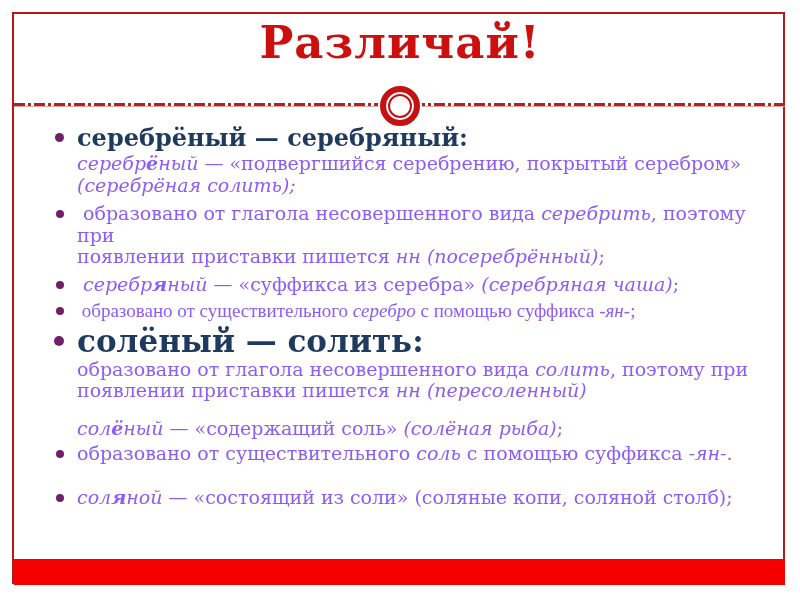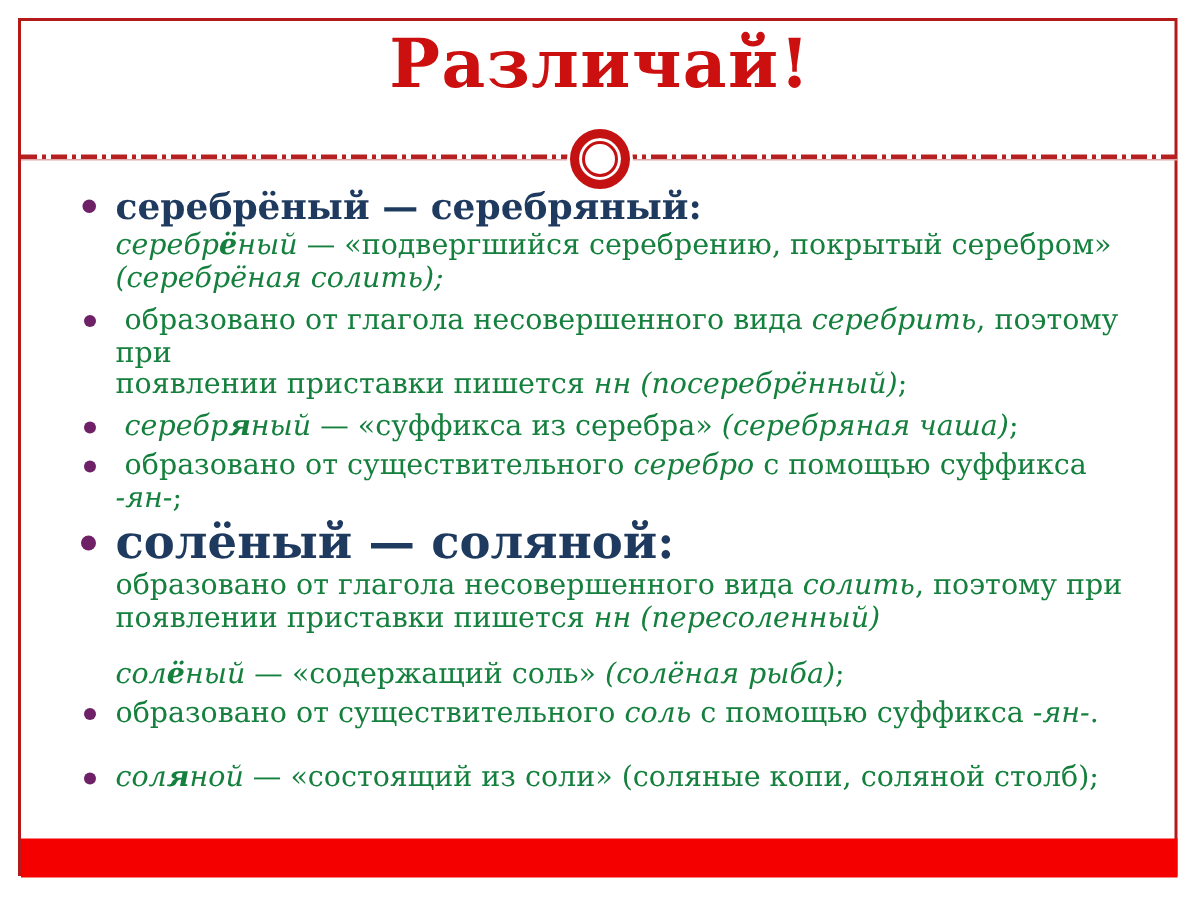--- a/index.html
+++ b/index.html
@@ -36,38 +36,38 @@
     border:6px solid #c41212;
     box-shadow: inset 0 0 0 2px #ffffff, inset 0 0 0 4px #c41212, 0 0 0 2px #ffffff;
   }
 
   .content {
     position:absolute; left:0; top:120px; width:100%;
     padding:0 26px 0 77px; box-sizing:border-box;
   }
   .para {
     position:relative; white-space:pre-wrap;
-    color:#15803d; font-size:19px; line-height:21.5px;
+    color:#8b5cf6; font-size:19px; line-height:21.5px;
   }
   .para .marker {
     position:absolute; left:-21px; top:7px; width:8px; height:8px;
     border-radius:50%; background:#6e2166;
   }
   .para.h1 { font-size:24px; line-height:27px; font-weight:bold; color:#1f3a5f; }
   .para.h1 .marker { top:9px; width:9px; height:9px; left:-22px; }
   .para.h2 { font-size:31px; line-height:34px; font-weight:bold; color:#1f3a5f; }
   .para.h2 .marker { top:12px; width:10px; height:10px; left:-23px; }
   .seg.i { font-style:italic; }
   .seg.b { font-weight:bold; }
 
   .para:nth-child(1)  { margin-top:4px; }
   .para:nth-child(2)  { margin-top:2px; }
   .para:nth-child(3)  { margin-top:7px; }
   .para:nth-child(4)  { margin-top:6px; }
-  .para:nth-child(5)  { margin-top:5px; }
+  .para:nth-child(5)  { margin-top:5px;font-family:Liberation Serif, serif; }
   .para:nth-child(6)  { margin-top:2px; }
   .para:nth-child(7)  { margin-top:1px; }
   .para:nth-child(8)  { margin-top:16px; }
   .para:nth-child(9)  { margin-top:4px; }
   .para:nth-child(10) { margin-top:22px; }
 
   .bottom-bar {
     position:absolute; left:14px; right:15px; bottom:15px; height:26px;
     background:#f40000;
   }
@@ -85,21 +85,21 @@
     <div class="thinline"></div>
   </div>
   <div class="ornament"></div>
 
   <div class="content" id="content">
       <div class="para h1"><span class="marker"></span><span class="seg b">серебрёный — серебряный:</span></div>
       <div class="para body"><span class="seg i">серебр</span><span class="seg i b">ё</span><span class="seg i">ный</span><span class="seg"> — «подвергшийся серебрению, покрытый серебром» </span><br><span class="seg i">(серебрёная солить);</span></div>
       <div class="para body"><span class="marker"></span><span class="seg"> образовано от глагола несовершенного вида </span><span class="seg i">серебрить</span><span class="seg">, поэтому при </span><br><span class="seg">появлении приставки пишется </span><span class="seg i">нн</span><span class="seg"> </span><span class="seg i">(посеребрённый)</span><span class="seg">;</span></div>
       <div class="para body"><span class="marker"></span><span class="seg"> </span><span class="seg i">серебр</span><span class="seg i b">я</span><span class="seg i">ный</span><span class="seg"> — «суффикса из серебра» </span><span class="seg i">(серебряная чаша)</span><span class="seg">;</span></div>
       <div class="para body"><span class="marker"></span><span class="seg"> образовано от существительного </span><span class="seg i">серебро</span><span class="seg"> с помощью суффикса </span><span class="seg i">-ян-</span><span class="seg">;</span></div>
-      <div class="para h2"><span class="marker"></span><span class="seg b">солёный — соляной:</span></div>
+      <div class="para h2"><span class="marker"></span><span class="seg b">солёный — солить:</span></div>
       <div class="para body"><span class="seg">образовано от глагола несовершенного вида </span><span class="seg i">солить</span><span class="seg">, поэтому при </span><br><span class="seg">появлении приставки пишется </span><span class="seg i">нн</span><span class="seg"> </span><span class="seg i">(пересоленный)</span></div>
       <div class="para body"><span class="seg i">сол</span><span class="seg i b">ё</span><span class="seg i">ный</span><span class="seg"> — «содержащий соль» </span><span class="seg i">(солёная рыба)</span><span class="seg">;</span></div>
       <div class="para body"><span class="marker"></span><span class="seg">образовано от существительного </span><span class="seg i">соль</span><span class="seg"> с помощью суффикса </span><span class="seg i">-ян-</span><span class="seg">.</span></div>
       <div class="para body"><span class="marker"></span><span class="seg i">сол</span><span class="seg i b">я</span><span class="seg i">ной</span><span class="seg"> — «состоящий из соли» (соляные копи, соляной столб);</span></div>
     </div>
 
   <div class="bottom-bar"></div>
 </div>
 
 </body></html>

